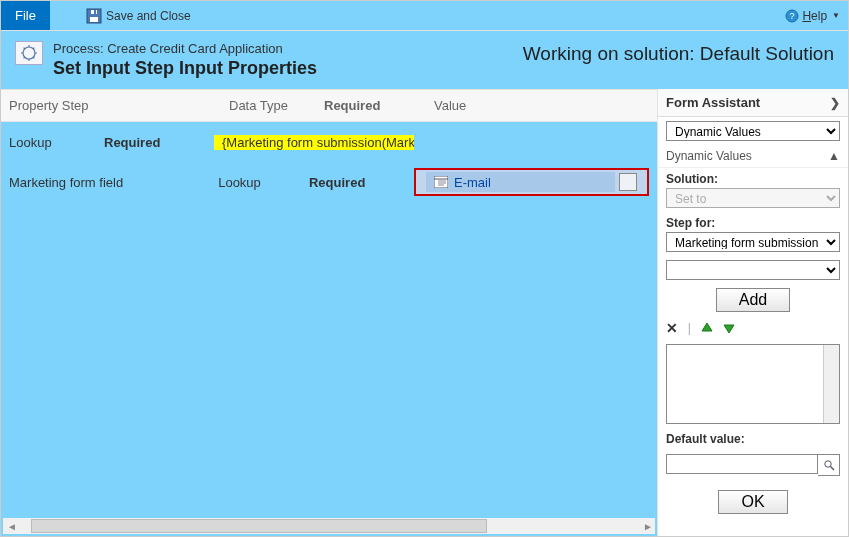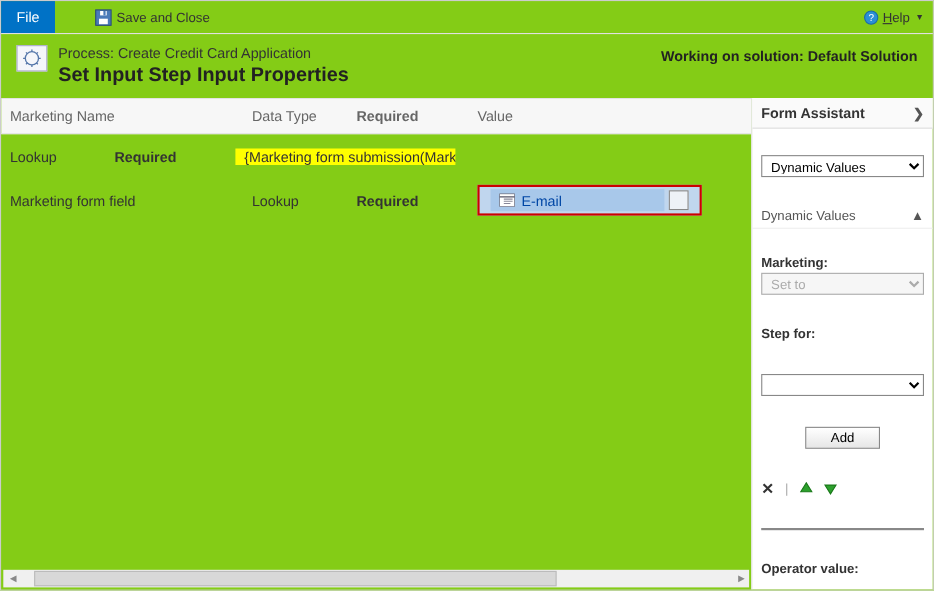--- a/index.html
+++ b/index.html
@@ -1,64 +1,64 @@
 <!DOCTYPE html>
 <html><head>
 <meta charset="utf-8">
 <style>
 * { box-sizing: border-box; margin: 0; padding: 0; }
 body { font-family: "Segoe UI", Tahoma, sans-serif; font-size: 12px; color: #333; background: #fff; overflow: hidden; }
-.container { width: 849px; height: 537px; background: #84cc16; border: 1px solid #ccc; display: flex; flex-direction: column; justify-content: center; }
+.container { width: 849px; height: 537px; background: #7dd3fc; border: 1px solid #ccc; display: flex; flex-direction: column; justify-content: center; }
 
 
 .toolbar { display: flex; align-items: center; height: 30px; border-bottom: 1px solid #e0e0e0; padding-right: 8px; }
 .file-tab { background: #0072c6; color: #fff; padding: 6px 14px; font-size: 13px; height: 100%; display: flex; align-items: center; margin-right: 8px; }
 .save-btn { display: flex; align-items: center; gap: 4px; cursor: pointer; margin-left: 28px; }
 .help-link { margin-left: auto; display: flex; align-items: center; gap: 3px; color: #333; cursor: pointer; }
 .help-link .u { text-decoration: underline; }
 .dd { font-size: 8px; margin-left: 2px; }
 
 
 .header { padding: 10px 14px 10px 14px; display: flex; align-items: flex-start; gap: 10px; }
 .header-icon { width: 28px; height: 24px; border: 1px solid #aac; display:flex; align-items:center; justify-content:center; background:#f4f6fa; }
 .header-text .proc { font-size: 13px; color: #333; }
 .header-text .title { font-size: 18px; font-weight: bold; color: #222; margin-top: 2px; }
-.working { margin-left: auto; font-size: 13px; font-weight: bold; color: #222; padding-top: 2px; }
+.working { margin-left: auto; font-size: 19px; font-weight: normal; color: #222; padding-top: 2px; }
 
 
 .body { flex: 1; display: flex; overflow: hidden; }
 .main { flex: 1; display: flex; flex-direction: column; overflow: hidden; border-top: 1px solid #e3e3e3; position: relative;}
-.side { width: 165px; border-left: 1px solid #e3e3e3; display: flex; flex-direction: column; background:#fff;gap:20px; }
+.side { width: 191px; border-left: 1px solid #e3e3e3; display: flex; flex-direction: column; background:#fff; }
 
 
 .thead { display: flex; background: #f7f7f7; border-bottom: 1px solid #e3e3e3; height: 32px; align-items: center; }
 .thead div, .trow div { padding: 0 8px; }
 .c1 { width: 220px; } .c2 { width: 95px; } .c3 { width: 110px; font-weight: bold; } .c4 { flex: 1; }
 .thead div { color: #666; font-size: 13px; }
 .trow { display: flex; height: 40px; align-items: center; font-size: 13px; color: #333; }
 
 .yellow-val { background: #ffff00; padding: 4px 6px; width: 200px; overflow: hidden; white-space: nowrap; color:#333; font-size:13px;}
-.lookup-box { border: 2px solid #cc0000; display: flex; align-items: center; width: 204px; height: 28px; background: #c0d6ee; }
+.lookup-box { border: 2px solid #cc0000; display: flex; align-items: center; width: 235px; height: 28px; background: #c0d6ee; }
 .lookup-inner { flex: 1; display: flex; align-items: center; gap: 6px; padding: 0 4px; background:#a8c8ea; height:20px; margin:2px;}
 .lookup-inner a { color: #0046a5; text-decoration: none; font-size: 13px; }
 .lookup-search { width: 18px; height: 18px; border: 1px solid #888; margin: 2px; background:#eef2f7; display:flex; align-items:center; justify-content:center; }
 
 .scrollbar-h { position:absolute; left:2px; right:2px; bottom:2px; height:16px; background:#f0f0f0; display:flex; align-items:center; }
 .sb-track { height:14px; background:#d8d8d8; width:70%; margin-left:28px; border:1px solid #bbb;}
 .sb-end { position:absolute; right:2px; font-size:10px; color:#888;}
 
 
 .side-head { display:flex; align-items:center; justify-content:space-between; padding:6px 8px; border-bottom:1px solid #ddd; background:#fafafa; font-weight:bold; font-size:13px;}
 .side-head .arrow { font-size:12px; color:#555;}
 .side select, .side input[type=text], .side .sel { width: 100%; font-size:12px; padding:2px 4px; border:1px solid #888; background:#fff; height:20px;}
 .side .row { padding: 4px 8px; }
 .side .sec-head { display:flex; align-items:center; justify-content:space-between; padding:4px 8px; color:#555; border-bottom:1px solid #eee; font-size:12px;}
 .side label { font-weight:bold; font-size:12px; display:block; margin-bottom:2px;}
 .side .disabled-sel { color:#888; background:#f3f3f3;}
-.btn { padding:2px 22px; border:1px solid #888; background:linear-gradient(#fff,#e6e6e6); cursor:pointer; font-size:12px;}
+.btn { padding:2px 22px; border:1px solid #888; background:linear-gradient(#fff,#e6e6e6); cursor:pointer; font-size:16px;}
 .center { text-align:center; }
 .icon-row { display:flex; align-items:center; gap:10px; padding:4px 8px;}
 .listbox { border:1px solid #888; height:80px; margin:4px 8px; position:relative; background:#fff;}
 .listbox .vscroll { position:absolute; right:0; top:0; bottom:0; width:16px; background:#f0f0f0; border-left:1px solid #ccc;}
 .defval { display:flex; margin:2px 8px; }
 .defval input { flex:1; border:1px solid #888; height:22px;}
 .defval .lk { width:22px; height:22px; border:1px solid #888; border-left:none; display:flex; align-items:center; justify-content:center; background:#fff;}
 svg { display:block; }
 </style>
 </head>
@@ -97,21 +97,21 @@
     <div class="header-text">
       <div class="proc">Process: Create Credit Card Application</div>
       <div class="title">Set Input Step Input Properties</div>
     </div>
     <div class="working">Working on solution: Default Solution</div>
   </div>
 
   <div class="body">
     <div class="main">
       <div class="thead">
-        <div class="c1">Marketing Name</div>
+        <div class="c1">Property Step</div>
         <div class="c2">Data Type</div>
         <div class="c3">Required</div>
         <div class="c4">Value</div>
       </div>
 
       <div class="trow">
         <div class="c2">Lookup</div>
         <div class="c3">Required</div>
         <div class="c4">
           <div class="yellow-val">{Marketing form submission(Mark</div>
@@ -159,27 +159,30 @@
       <div class="row">
         <select>
           <option>Dynamic Values</option>
         </select>
       </div>
       <div class="sec-head">
         <span>Dynamic Values</span>
         <span>▲</span>
       </div>
       <div class="row">
-        <label>Marketing:</label>
+        <label>Solution:</label>
         <select class="disabled-sel" disabled="">
           <option>Set to</option>
         </select>
       </div>
       <div class="row">
         <label>Step for:</label>
+        <select>
+          <option>Marketing form submission</option>
+        </select>
       </div>
       <div class="row">
         <select>
           <option></option>
         </select>
       </div>
       <div class="row center">
         <button class="btn">Add</button>
       </div>
       <div class="icon-row">
@@ -189,26 +192,29 @@
             <path d="M6 1 L11 9 L1 9 Z" fill="#2da02d" stroke="#1a7a1a"></path>
           </svg>
         <svg width="12" height="12" viewBox="0 0 12 12">
             <path d="M6 11 L11 3 L1 3 Z" fill="#2da02d" stroke="#1a7a1a"></path>
           </svg>
       </div>
       <div class="listbox">
         <div class="vscroll"></div>
       </div>
       <div class="row">
-        <label>Operator value:</label>
+        <label>Default value:</label>
       </div>
       <div class="defval">
         <input type="text" value="" style="">
         <div class="lk">
           <svg width="12" height="12" viewBox="0 0 12 12">
               <circle cx="5" cy="5" r="3.2" fill="none" stroke="#556"></circle>
               <line x1="7.5" y1="7.5" x2="11" y2="11" stroke="#556" stroke-width="1.4"></line>
             </svg>
         </div>
       </div>
+      <div class="row center" style="margin-top:8px;">
+        <button class="btn">OK</button>
+      </div>
     </div>
   </div>
 </div>
 
 </body></html>

